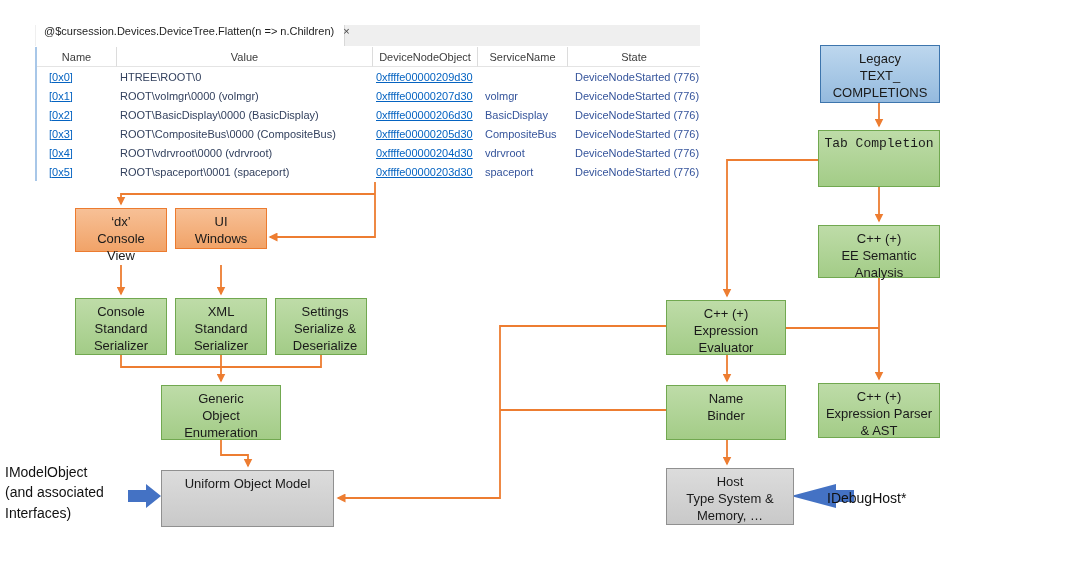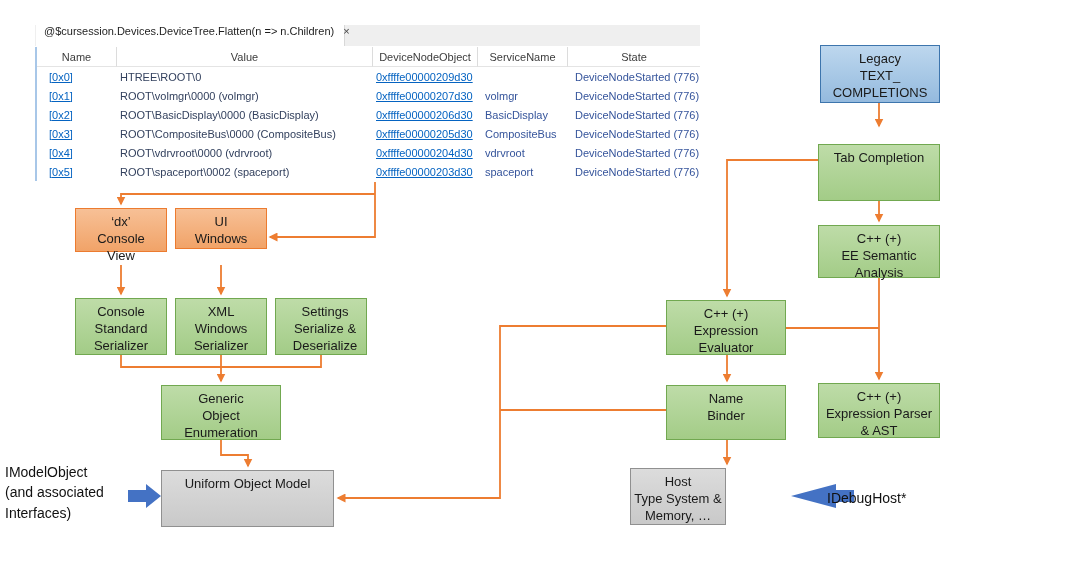--- a/index.html
+++ b/index.html
@@ -101,21 +101,21 @@
     <div class="cell c-value">ROOT\vdrvroot\0000 (vdrvroot)</div>
     <div class="cell c-node">
         <span class="lnk">0xffffe00000204d30</span>
       </div>
     <div class="cell c-svc">vdrvroot</div>
     <div class="cell c-state">DeviceNodeStarted (776)</div>
 
     <div class="cell c-name">
         <span class="lnk">[0x5]</span>
       </div>
-    <div class="cell c-value">ROOT\spaceport\0002 (spaceport)</div>
+    <div class="cell c-value">ROOT\spaceport\0001 (spaceport)</div>
     <div class="cell c-node">
         <span class="lnk">0xffffe00000203d30</span>
       </div>
     <div class="cell c-svc">spaceport</div>
     <div class="cell c-state">DeviceNodeStarted (776)</div>
   </div>
 
   <svg class="overlay">
     <defs>
       <marker id="ah" markerUnits="userSpaceOnUse" markerWidth="10" markerHeight="9" refX="7.5" refY="4.5" orient="auto">
@@ -140,51 +140,51 @@
       <path d="M221,355 L221,381" marker-end="url(#ah)"></path>
       <path d="M221,440 L221,455 L248,455 L248,466" marker-end="url(#ah)"></path>
     </g>
     <polygon points="128,490 146,490 146,484 161,496 146,508 146,502 128,502" fill="#4472c4"></polygon>
     <polygon points="854,490 836,490 836,484 791,496 836,508 836,502 854,502" fill="#4472c4"></polygon>
   </svg>
 
   <div class="box blue" style="left:820px;top:45px;width:120px;height:58px;">Legacy
 TEXT_
 COMPLETIONS</div>
-  <div class="box green" style="left:818px;top:144px;width:122px;height:57px;">Tab Completion</div>
+  <div class="box green" style="left:818px;top:130px;width:122px;height:57px;font-family:Liberation Mono, monospace;">Tab Completion</div>
   <div class="box green" style="left:818px;top:225px;width:122px;height:53px;">C++ (+)
 EE Semantic
 Analysis</div>
   <div class="box salmon" style="left:75px;top:208px;width:92px;height:44px;">‘dx’
 Console
 View</div>
   <div class="box salmon" style="left:175px;top:208px;width:92px;height:41px;">UI
 Windows</div>
   <div class="box green" style="left:75px;top:298px;width:92px;height:57px;">Console
 Standard
 Serializer</div>
   <div class="box green" style="left:175px;top:298px;width:92px;height:57px;">XML
-Windows
+Standard
 Serializer</div>
   <div class="box green" style="left:275px;top:298px;width:92px;height:57px;padding-left:8px;">Settings
 Serialize &amp;
 Deserialize</div>
   <div class="box green" style="left:161px;top:385px;width:120px;height:55px;">Generic
 Object
 Enumeration</div>
   <div class="box gray" style="left:161px;top:470px;width:173px;height:57px;">Uniform Object Model</div>
   <div class="box green" style="left:666px;top:300px;width:120px;height:55px;">C++ (+)
 Expression
 Evaluator</div>
   <div class="box green" style="left:666px;top:385px;width:120px;height:55px;">Name
 Binder</div>
   <div class="box green" style="left:818px;top:383px;width:122px;height:55px;">C++ (+)
 Expression Parser
 &amp; AST</div>
-  <div class="box gray" style="left:630px;top:468px;width:96px;height:57px;">Host
+  <div class="box gray" style="left:666px;top:468px;width:128px;height:57px;">Host
 Type System &amp;
 Memory, …</div>
 
   <div class="freelabel" style="left:5px;top:462px;width:130px;">IModelObject
 (and associated
 Interfaces)</div>
   <div class="freelabel" style="left:827px;top:488px;">IDebugHost*</div>
 
 </div>
 

